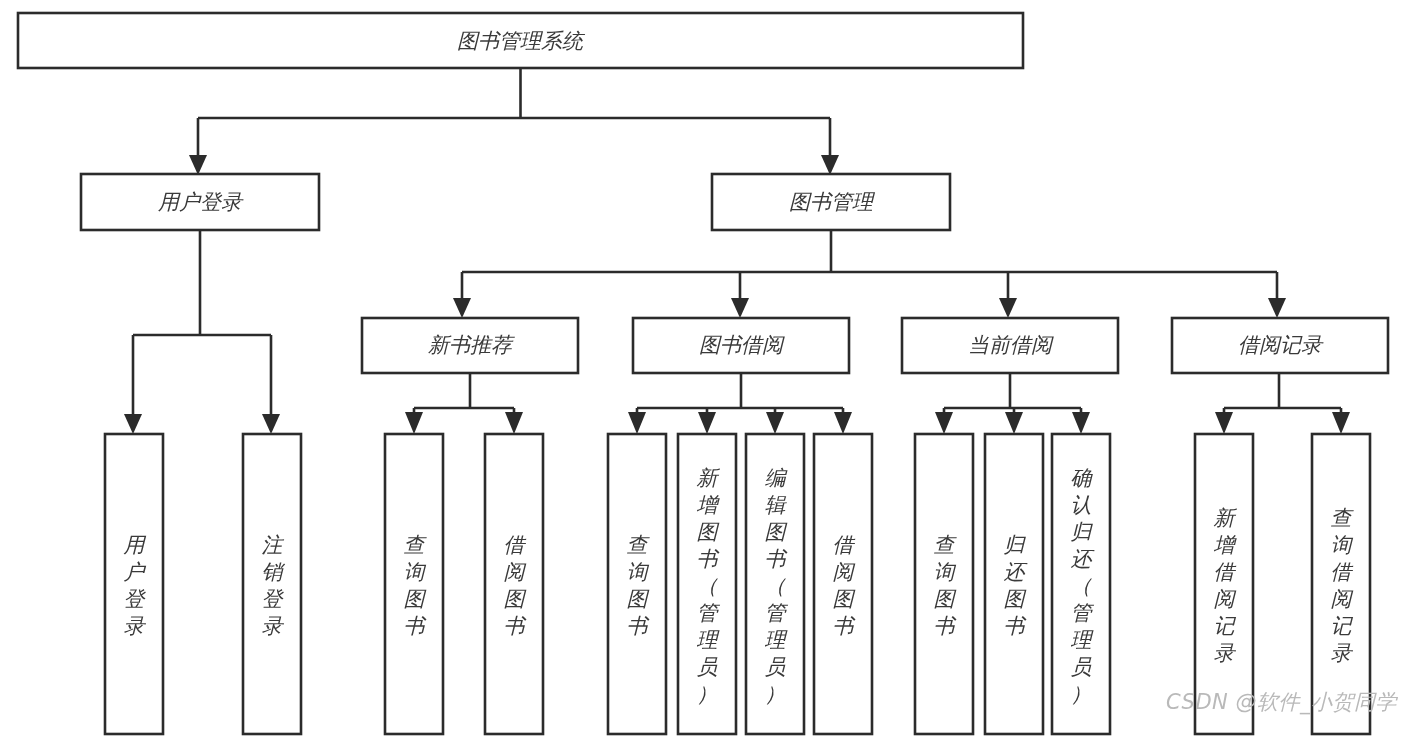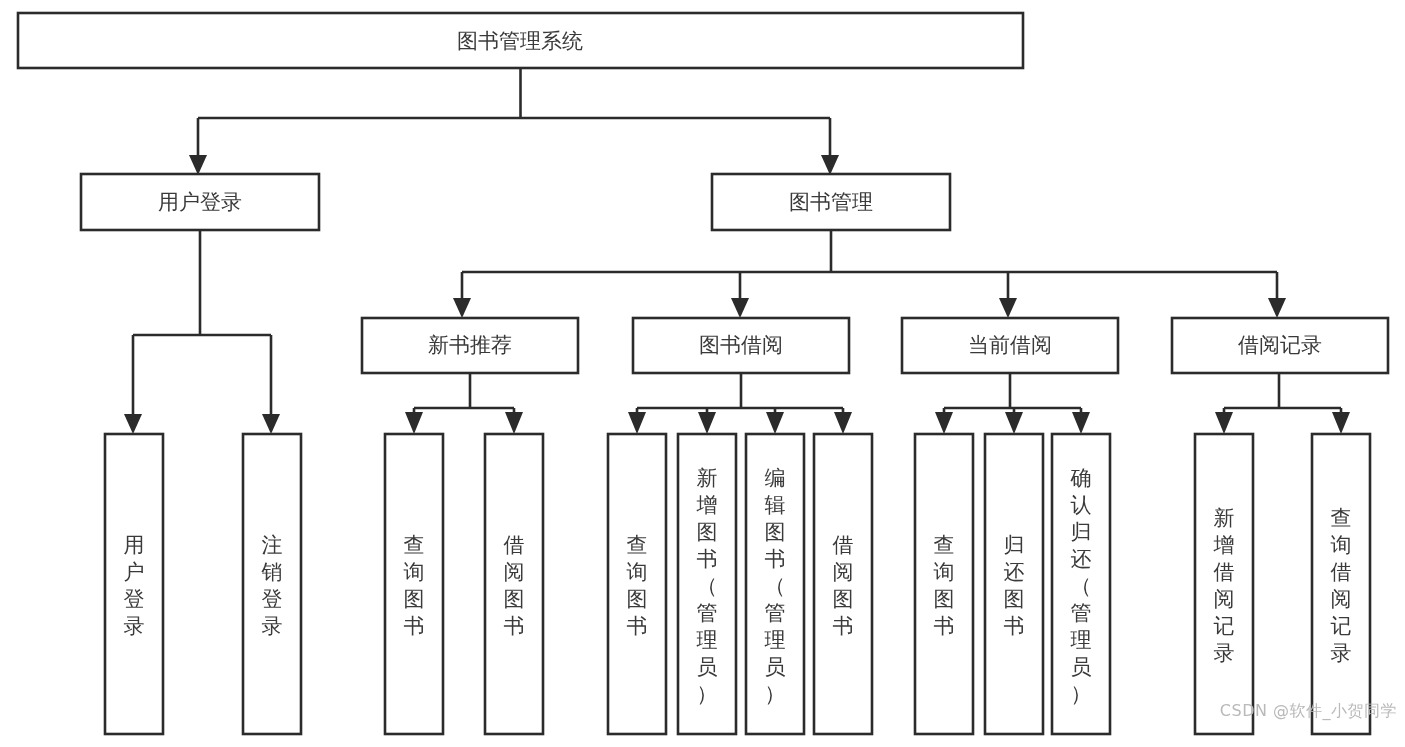--- a/index.html
+++ b/index.html
@@ -12,20 +12,21 @@
     width: 1405px;
     height: 747px;
     font-family: "DejaVu Sans", "Liberation Sans", sans-serif;
     overflow: hidden;
   }
   #diagram-root {
     position: relative;
     width: 1405px;
     height: 732px;
     background: #ffffff;
+    font-style: italic;
   }
   svg#flowchart {
     display: block;
     width: 1405px;
     height: 747px;
   }
   .node-box {
     fill: #ffffff;
     stroke: #2b2b2b;
     stroke-width: 2.6;
@@ -49,23 +50,23 @@
     fill: none;
     stroke-linecap: butt;
   }
   .arrow-head {
     fill: #2b2b2b;
     stroke: none;
   }
   .watermark {
     position: absolute;
     right: 8px;
-    bottom: 10px;
-    font-family: "DejaVu Sans", "Liberation Sans", sans-serif;
-    font-size: 16px;
+    bottom: 16px;
+    font-family: "DejaVu Sans", "Liberation Sans", sans-serif;
+    font-size: 21px;
     color: #b9b9b9;
     letter-spacing: 0.5px;
     white-space: nowrap;
     user-select: none;
   }
 </style>
 </head>
 <body>
 
 <div id="diagram-root">

